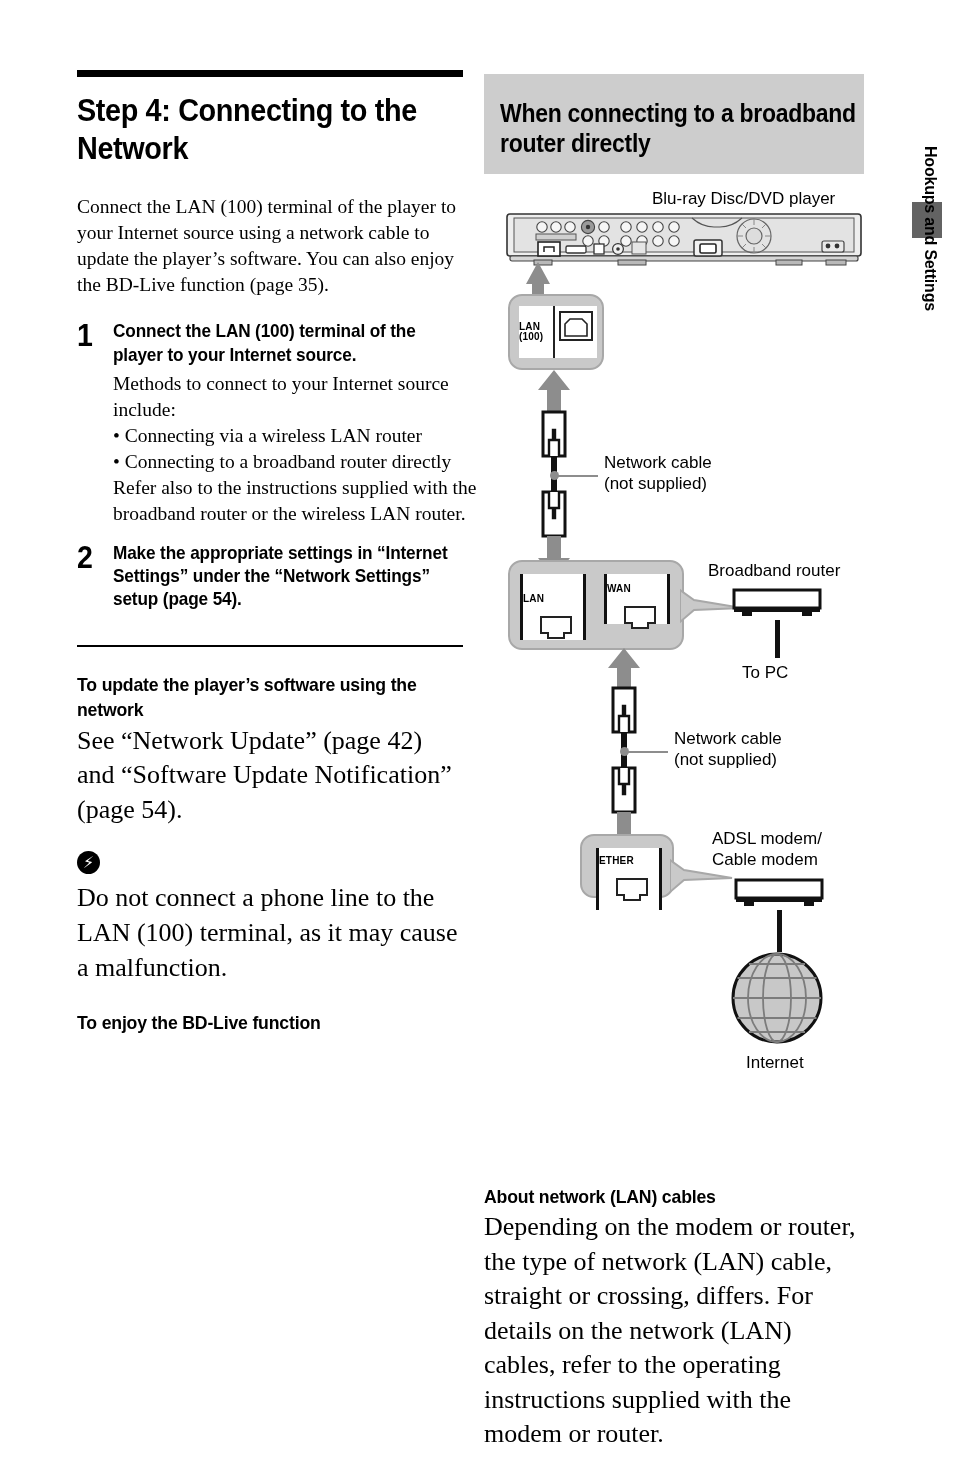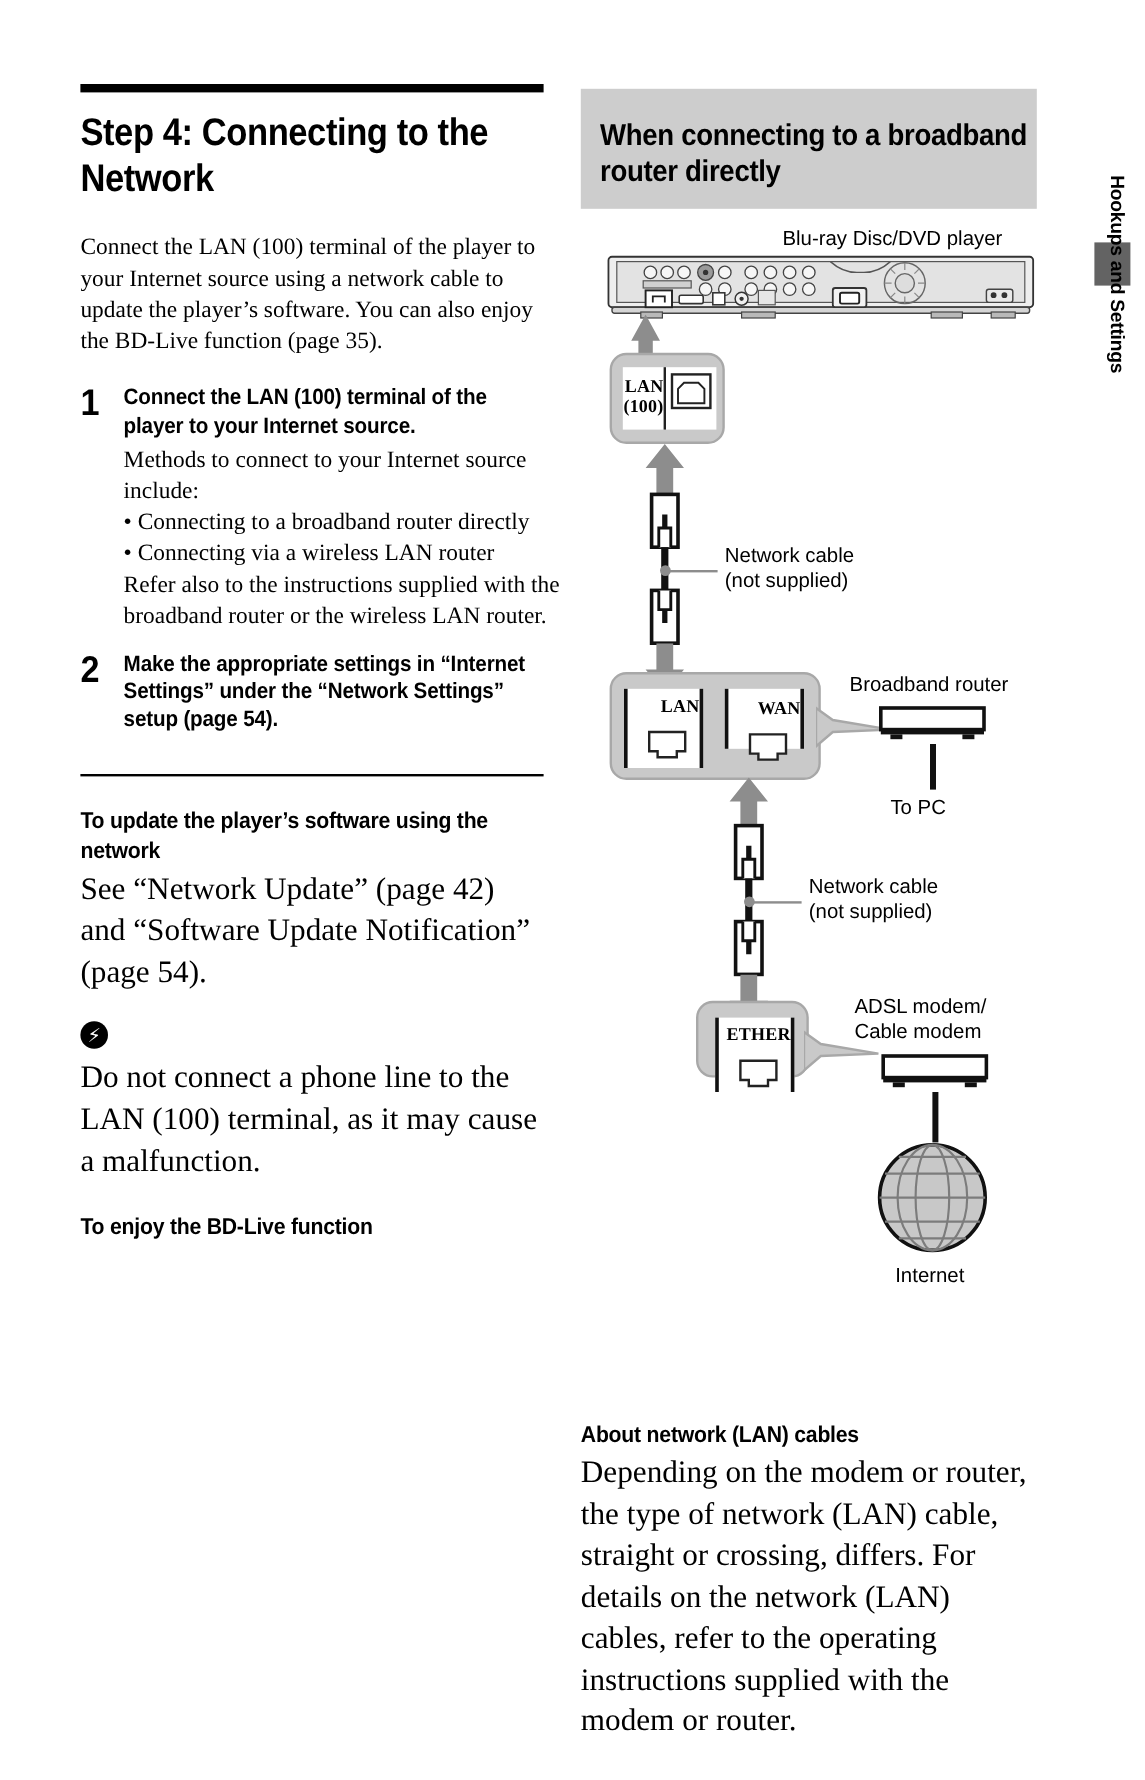--- a/index.html
+++ b/index.html
@@ -6,21 +6,21 @@
   body{
     width:954px;height:1483px;position:relative;background:#ffffff;
     font-family:"Liberation Serif", serif;color:#000;overflow:hidden;
   }
   .pg{position:absolute;inset:0;}
 
   
   .serif{font-family:"Liberation Serif", serif;}
 
   
-  #left-col{position:absolute;left:67px;top:60px;width:386px;}
+  #left-col{position:absolute;left:77px;top:60px;width:386px;}
 
   #title-rule{width:386px;height:7px;background:#000;margin:10px 0 14px 0;}
 
   #page-title{
     font-family:"Liberation Sans", sans-serif;font-weight:bold;
     font-size:32px;line-height:1.20;letter-spacing:-0.4px;
     transform:scaleX(0.90);transform-origin:left top;
     width:428px;margin:0 0 26px 0;
   }
 
@@ -91,22 +91,22 @@
   
   .callout{
     position:absolute;background:#c9c9c9;border:2px solid #a8a8a8;
     border-radius:14px;box-sizing:border-box;
   }
   .jackbox{
     position:absolute;background:#fff;box-sizing:border-box;
     border-left:3px solid #111;border-right:3px solid #111;
   }
   .jacklabel{
-    font-family:Liberation Serif, serif;font-weight:bold;
-    font-size:15px;text-align:right;line-height:1.05;letter-spacing:0.2px;
+    font-family:Liberation Sans, sans-serif;font-weight:bold;
+    font-size:10px;text-align:left;line-height:1.05;letter-spacing:0.2px;
   }
 
   .cableline{position:absolute;background:#111;width:5px;}
   .leadline{position:absolute;background:#8d8d8d;height:2px;}
   .leaddot{position:absolute;width:9px;height:9px;border-radius:50%;background:#8d8d8d;}
 
   #about-head{
     font-family:"Liberation Sans", sans-serif;font-weight:bold;
     font-size:19px;letter-spacing:-0.2px;
     transform:scaleX(0.93);transform-origin:left top;width:410px;
@@ -138,22 +138,22 @@
     <div id="page-title">Step 4: Connecting to the Network</div>
 
     <p id="intro" class="serif">Connect the LAN (100) terminal of the player to your Internet source using a network cable to update the player’s software. You can also enjoy the BD-Live function (page 35).</p>
 
     <div class="step">
       <div class="step-num">1</div>
       <div class="step-body">
         <div class="step-head">Connect the LAN (100) terminal of the player to your Internet source.</div>
         <div class="step-sub serif">Methods to connect to your Internet source include:</div>
         <ul class="bullets">
+          <li>• Connecting via a wireless LAN router</li>
           <li>• Connecting to a broadband router directly</li>
-          <li>• Connecting via a wireless LAN router</li>
         </ul>
         <div class="step-sub serif">Refer also to the instructions supplied with the broadband router or the wireless LAN router.</div>
       </div>
     </div>
 
     <div class="step" style="margin-top:14px;">
       <div class="step-num">2</div>
       <div class="step-body">
         <div class="step-head">Make the appropriate settings in “Internet Settings” under the “Network Settings” setup (page 54).</div>
       </div>
@@ -288,21 +288,21 @@
       <div class="leadline" style="left:74px;top:287px;width:40px;"></div>
       <div class="dlabel" style="left:120px;top:264px;">Network cable
 (not supplied)</div>
 
       <svg style="position:absolute;left:48px;top:348px;" width="44" height="42" viewBox="0 0 44 42">
         <path d="M15 0 L29 0 L29 22 L38 22 L22 42 L6 22 L15 22 Z" fill="#8d8d8d"></path>
       </svg>
 
       <div class="callout" style="left:24px;top:372px;width:176px;height:90px;">
         <div class="jackbox" style="left:10px;top:12px;width:66px;height:66px;">
-          <div class="jacklabel" style="margin-top:8px;">LAN</div>
+          <div class="jacklabel" style="margin-top:20px;">LAN</div>
           <svg width="66" height="36" viewBox="0 0 66 36" style="display:block;">
             <path d="M18 28 v-16 h30 v16 h-7 v5 h-16 v-5 Z" fill="#fff" stroke="#222" stroke-width="2"></path>
           </svg>
         </div>
         <div class="jackbox" style="left:94px;top:12px;width:66px;height:50px;">
           <div class="jacklabel" style="margin-top:10px;">WAN</div>
           <svg width="66" height="36" viewBox="0 0 66 36" style="display:block;">
             <path d="M18 28 v-16 h30 v16 h-7 v5 h-16 v-5 Z" fill="#fff" stroke="#222" stroke-width="2"></path>
           </svg>
         </div>

